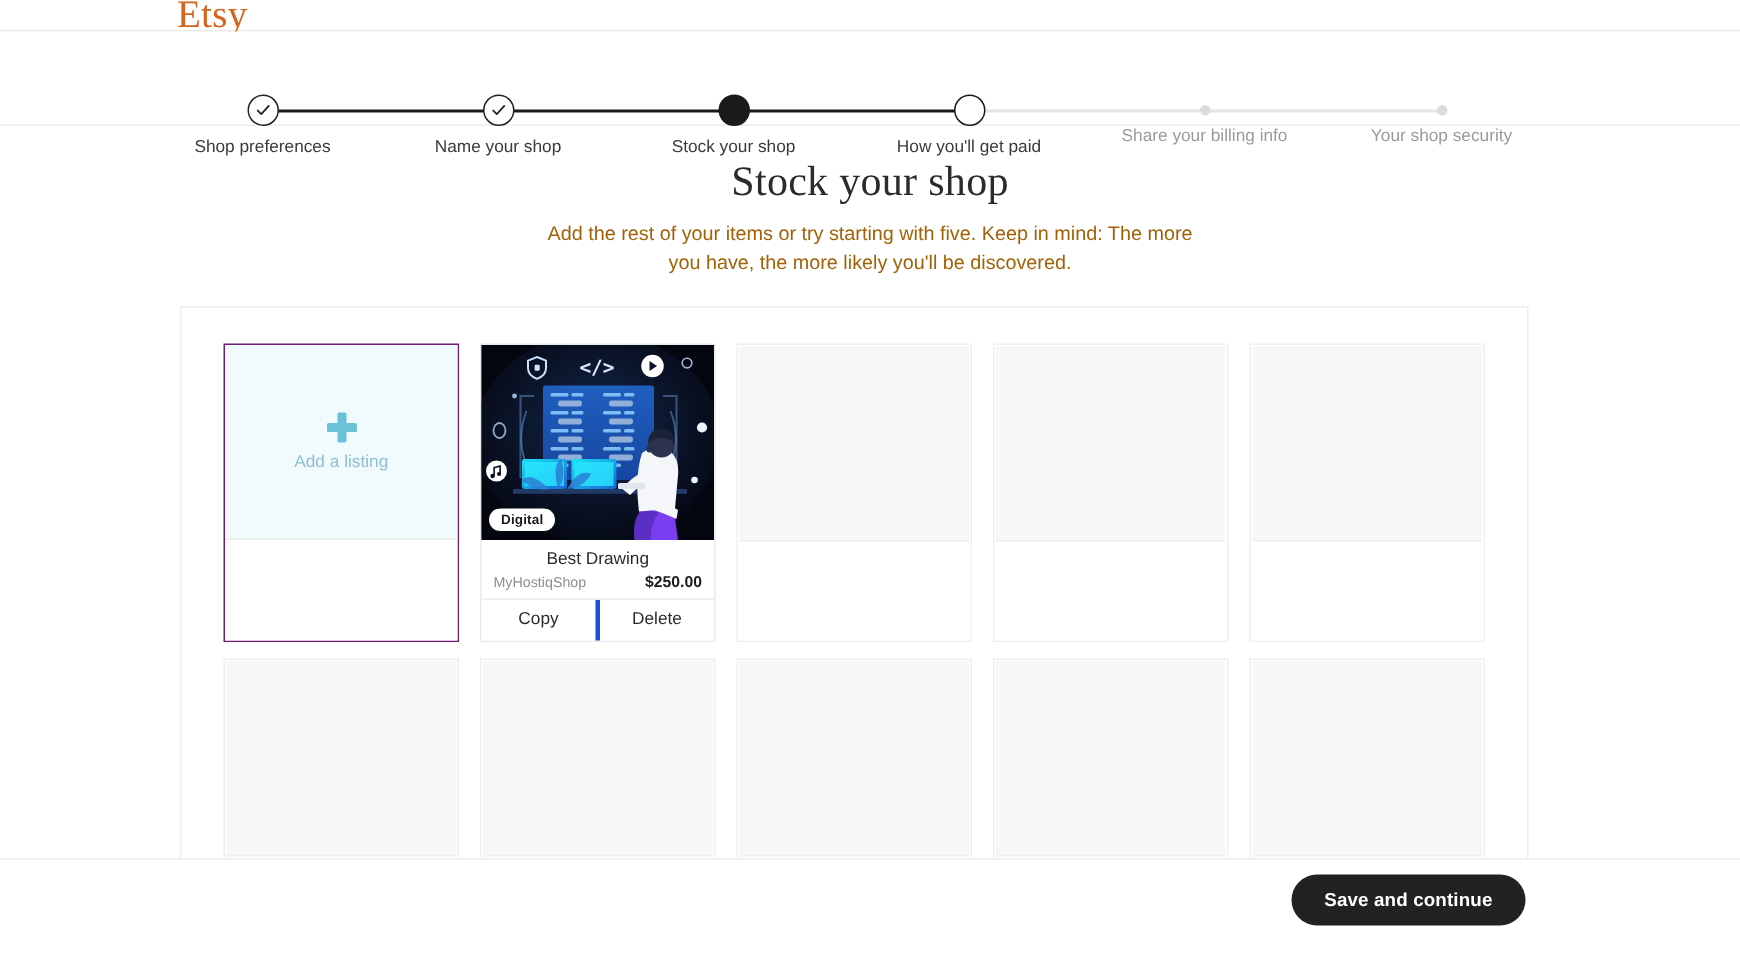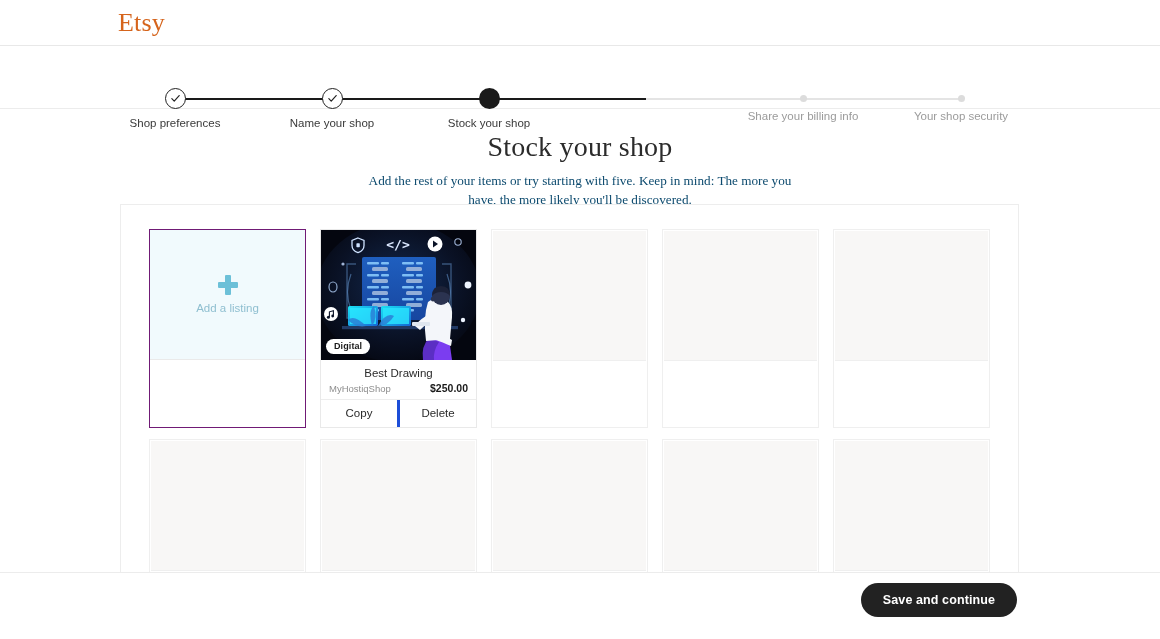--- a/index.html
+++ b/index.html
@@ -8,21 +8,21 @@
     width: 1160px;
     height: 639px;
     overflow: hidden;
     background: #ffffff;
     font-family: "Liberation Sans", sans-serif;
     -webkit-font-smoothing: antialiased;
   }
 
   
   .header {
-    height: 46px;
+    height: 21px;
     border-bottom: 1px solid #e8e8e8;
     display: flex;
     align-items: center;
     padding-left: 118px;
     background: #fff;
   }
   .etsy-logo {
     font-family: "Liberation Serif", serif;
     font-size: 26px;
     color: #d5641c;
@@ -110,26 +110,25 @@
     font-family: "Liberation Serif", serif;
     font-size: 28px;
     font-weight: 400;
     color: #2b2b2b;
     line-height: 1.25;
     letter-spacing: 0.2px;
   }
   .page-sub {
     margin-top: 8px;
     font-size: 13.2px;
-    color: #0c4a6e;
+    color: #a16207;
     line-height: 1.42;
     max-width: 430px;
     margin-left: auto;
     margin-right: auto;
-    font-family: Liberation Serif, serif;
   }
 
   
   .listing-panel {
     position: absolute;
     left: 120px;
     top: 204px;
     width: 899px;
     height: 386px;
     border: 1px solid #ededed;
@@ -323,20 +322,24 @@
         <div class="node check">
           <svg viewBox="0 0 12 12">
             <path d="M2 6.2 L4.6 8.8 L10 2.8" fill="none" stroke="#222" stroke-width="1.3" stroke-linecap="round" stroke-linejoin="round"></path>
           </svg>
         </div>
         <div class="step-label">Name your shop</div>
       </div>
       <div class="step" style="left: 489px;">
         <div class="node current"></div>
         <div class="step-label">Stock your shop</div>
+      </div>
+      <div class="step" style="left: 646px;">
+        <div class="node next"></div>
+        <div class="step-label">How you'll get paid</div>
       </div>
       <div class="step dim" style="left: 803px;">
         <div class="node todo"></div>
         <div class="step-label">Share your billing info</div>
       </div>
       <div class="step dim" style="left: 961px;">
         <div class="node todo"></div>
         <div class="step-label">Your shop security</div>
       </div>
     </div>

